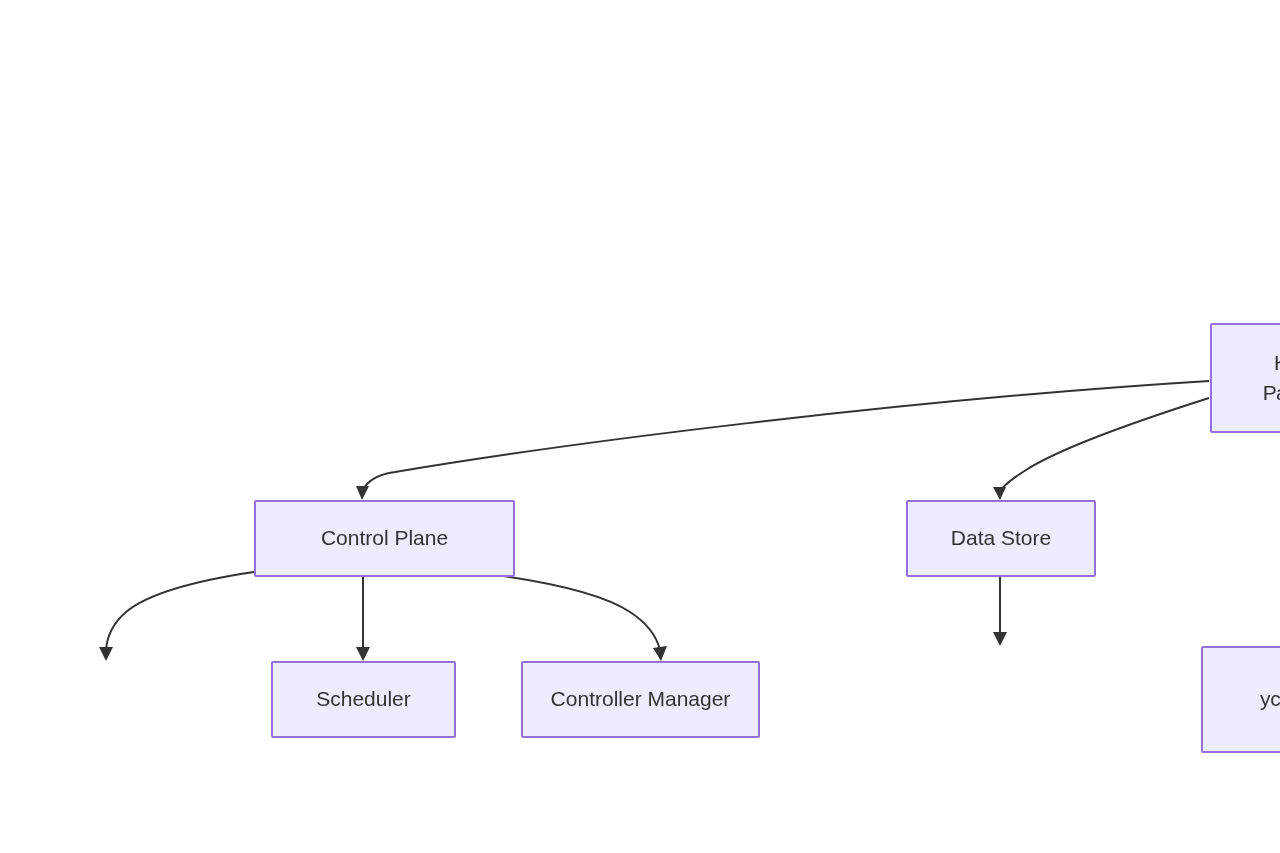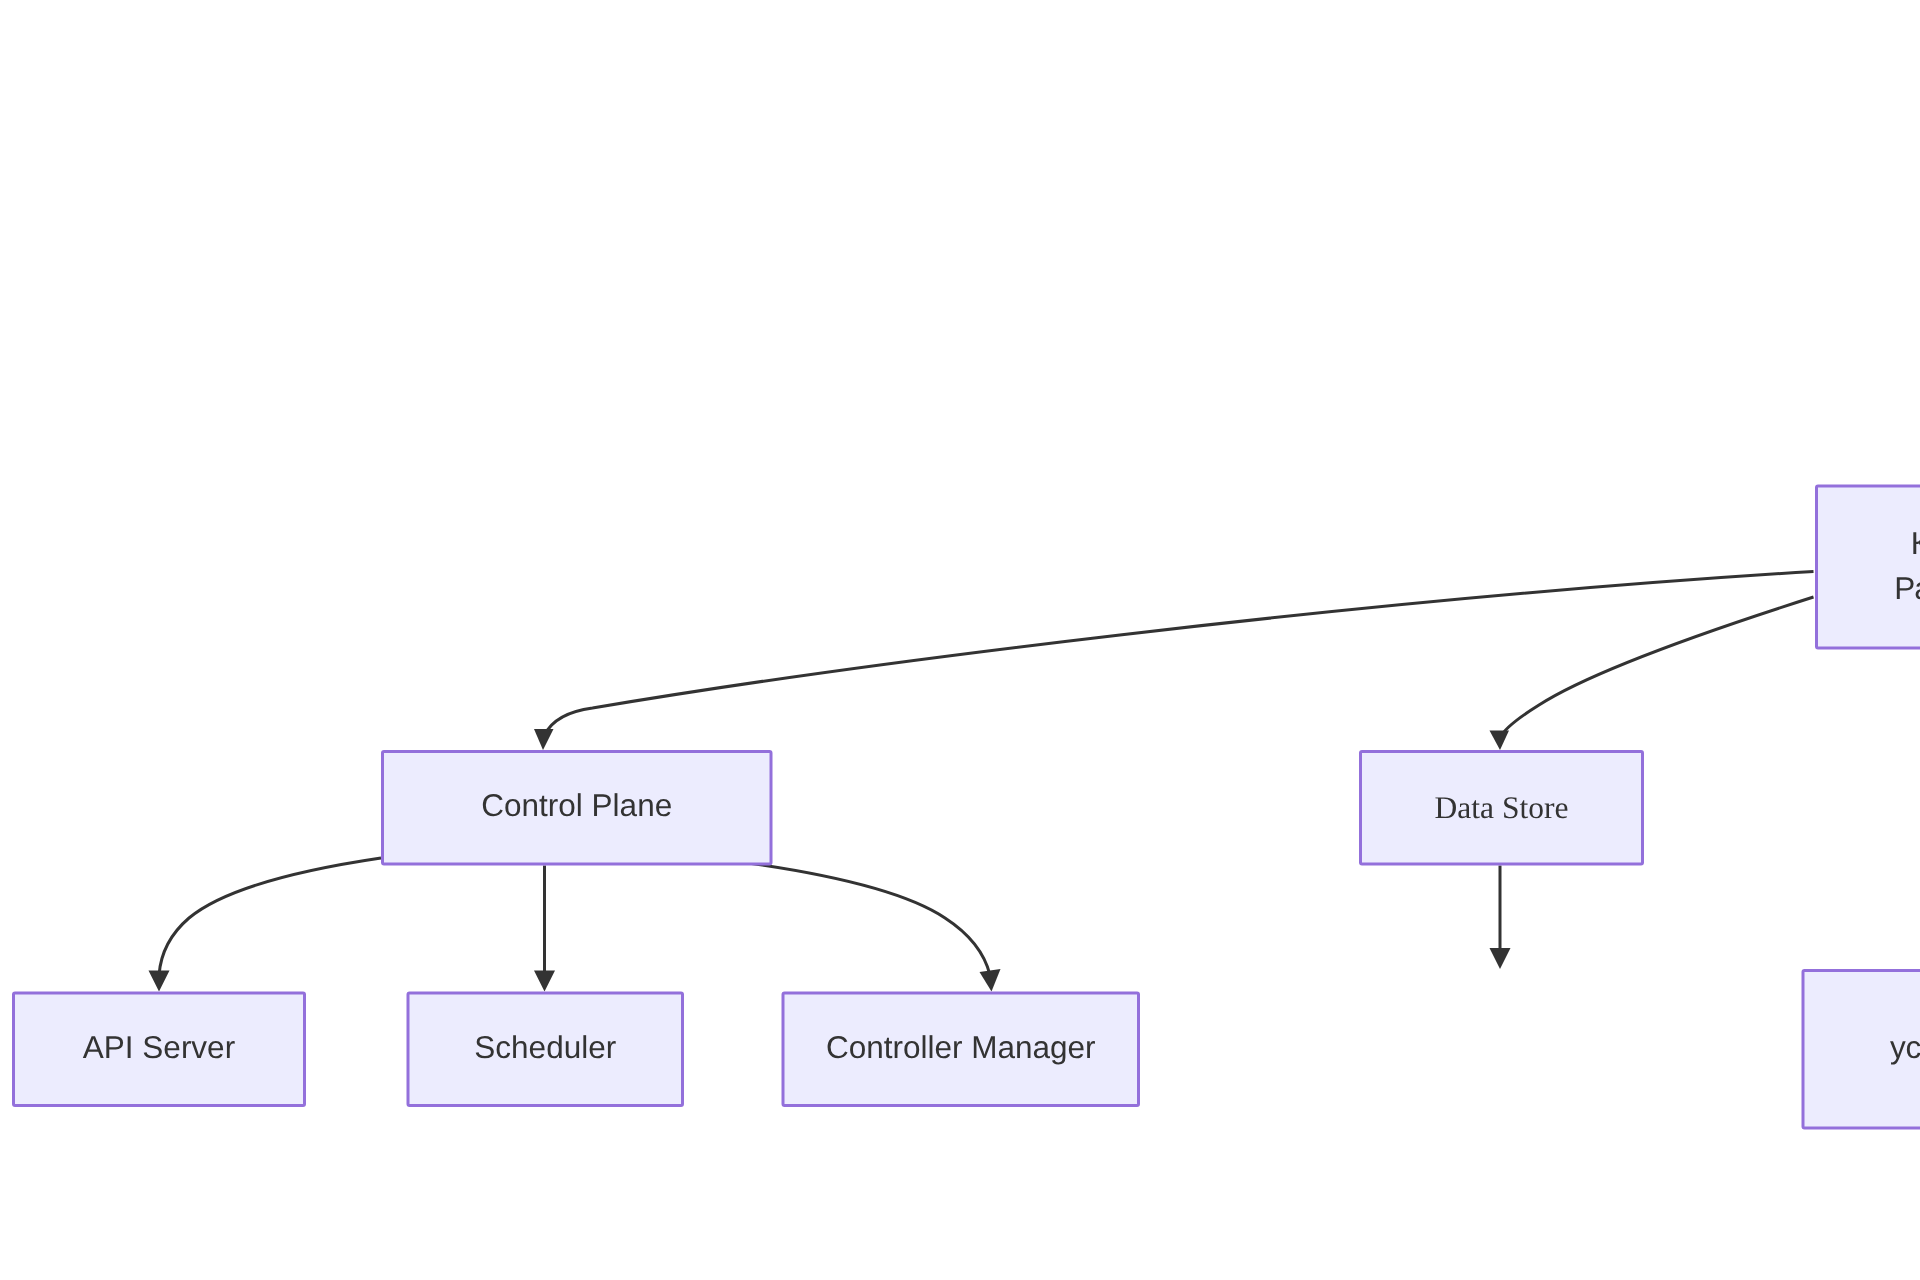--- a/index.html
+++ b/index.html
@@ -99,27 +99,24 @@
 
   <div class="node" style="left:1210px; top:323px; width:140px; height:110px;">
     <span class="node-line">К</span>
     <span class="node-line">Раз</span>
   </div>
 
   <div class="node" style="left:254px; top:500px; width:261px; height:77px;">
     <span class="node-line">Control Plane</span>
   </div>
 
-  <div class="node" style="left:906px; top:500px; width:190px; height:77px;font-family:Liberation Serif, serif;">
+  <div class="node" style="left:906px; top:500px; width:190px; height:77px;">
     <span class="node-line">Data Store</span>
   </div>
 
-  <div class="node" style="left:8px; top:661px; width:196px; height:77px;">
-    <span class="node-line">API Server</span>
-  </div>
 
   <div class="node" style="left:271px; top:661px; width:185px; height:77px;">
     <span class="node-line">Scheduler</span>
   </div>
 
   <div class="node" style="left:521px; top:661px; width:239px; height:77px;">
     <span class="node-line">Controller Manager</span>
   </div>
 
 

